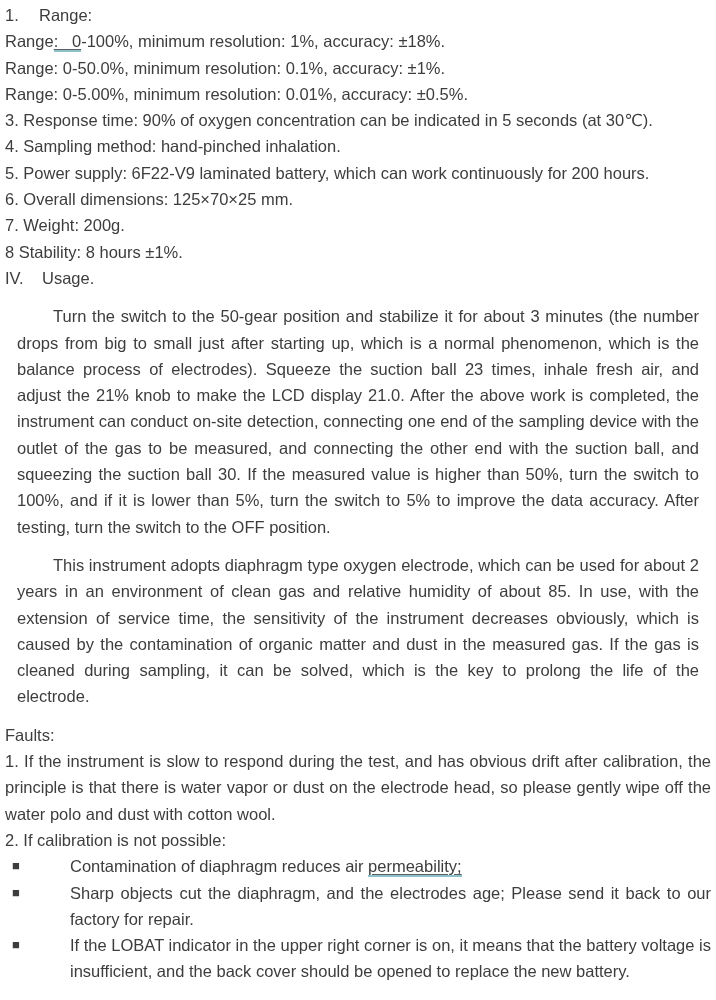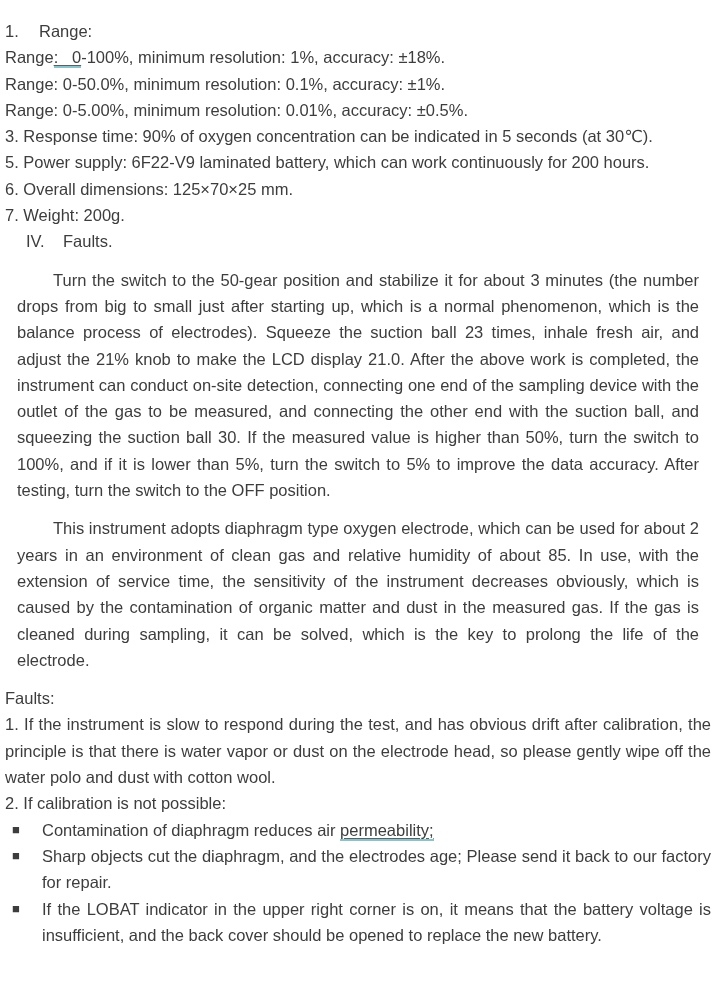--- a/index.html
+++ b/index.html
@@ -10,31 +10,30 @@
   body {
     width: 716px;
     height: 1000px;
     overflow: hidden;
     font-family: "Liberation Sans", "DejaVu Sans", sans-serif;
     font-size: 16.5px;
     line-height: 26.3px;
     color: #3d3d3d;
   }
   .doc {
-    padding: 18px 5px 0 5px;
+    padding: 2px 5px 0 5px;
   }
   .line { display: block; white-space: nowrap; }
   .num {
     display: inline-block;
     width: 34px;
   }
   .roman {
     display: inline-block;
     width: 37px;
-    margin-left: 21px;
   }
   .para {
     text-align: justify;
     text-indent: 36px;
     margin: 12px;
   }
   .para-flat {
     text-align: justify;
     margin: 0;
   }
@@ -51,39 +50,42 @@
   }
   .bullet-marker {
     flex: 0 0 30px;
     padding-left: 7px;
     font-size: 13px;
     line-height: 26.3px;
   }
   .bullet-text {
     flex: 1;
     text-align: justify;
+    margin-left: 28px;
   }
 </style>
 </head>
 <body>
 
 <div class="doc">
 
   <div class="line"><span class="num">1.</span><span>Range:</span></div>
 
   <div class="line"><span>Range</span><span class="u-edit">:&nbsp;&nbsp;&nbsp;0</span><span>-100%, minimum resolution: 1%, accuracy: ±18%.</span></div>
   <div class="line">Range: 0-50.0%, minimum resolution: 0.1%, accuracy: ±1%.</div>
   <div class="line">Range: 0-5.00%, minimum resolution: 0.01%, accuracy: ±0.5%.</div>
 
   <div class="line">3. Response time: 90% of oxygen concentration can be indicated in 5 seconds (at 30℃).</div>
+  <div class="line">4. Sampling method: hand-pinched inhalation.</div>
   <div class="line">5. Power supply: 6F22-V9 laminated battery, which can work continuously for 200 hours.</div>
   <div class="line">6. Overall dimensions: 125×70×25 mm.</div>
   <div class="line">7. Weight: 200g.</div>
+  <div class="line">8 Stability: 8 hours ±1%.</div>
 
-  <div class="line"><span class="roman">IV.</span><span>Faults.</span></div>
+  <div class="line"><span class="roman">IV.</span><span>Usage.</span></div>
   <p class="para">Turn the switch to the 50-gear position and stabilize it for about 3 minutes (the number drops from big to small just after starting up, which is a normal phenomenon, which is the balance process of electrodes). Squeeze the suction ball 23 times, inhale fresh air, and adjust the 21% knob to make the LCD display 21.0. After the above work is completed, the instrument can conduct on-site detection, connecting one end of the sampling device with the outlet of the gas to be measured, and connecting the other end with the suction ball, and squeezing the suction ball 30. If the measured value is higher than 50%, turn the switch to 100%, and if it is lower than 5%, turn the switch to 5% to improve the data accuracy. After testing, turn the switch to the OFF position.</p>
 
   <p class="para">This instrument adopts diaphragm type oxygen electrode, which can be used for about 2 years in an environment of clean gas and relative humidity of about 85. In use, with the extension of service time, the sensitivity of the instrument decreases obviously, which is caused by the contamination of organic matter and dust in the measured gas. If the gas is cleaned during sampling, it can be solved, which is the key to prolong the life of the electrode.</p>
 
   <div class="line">Faults:</div>
   <p class="para-flat">1. If the instrument is slow to respond during the test, and has obvious drift after calibration, the principle is that there is water vapor or dust on the electrode head, so please gently wipe off the water polo and dust with cotton wool.</p>
   <div class="line">2. If calibration is not possible:</div>
 
   <div class="bullet-row">
     <span class="bullet-marker">■</span>

